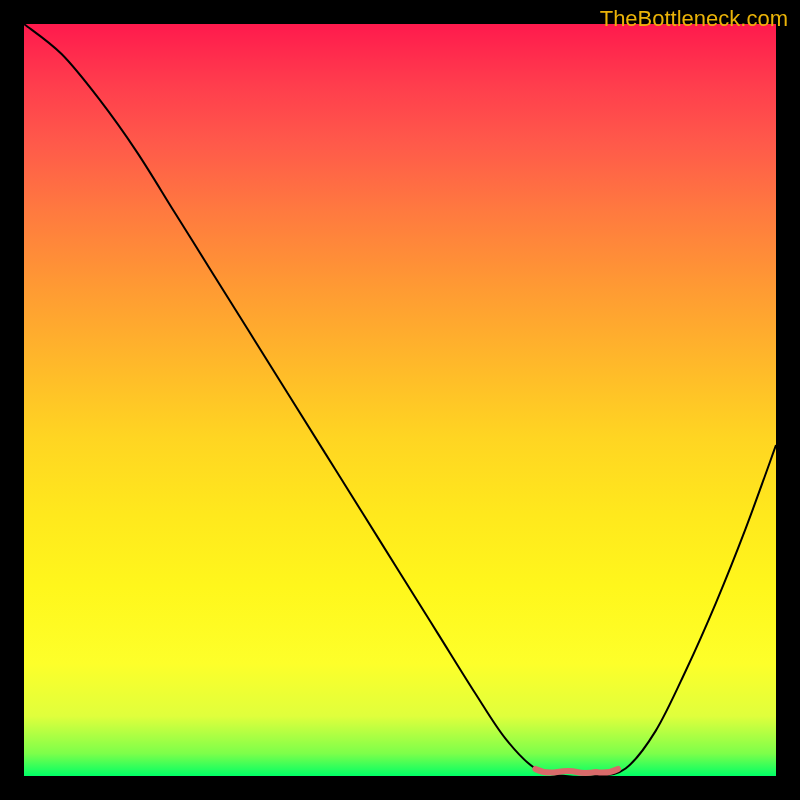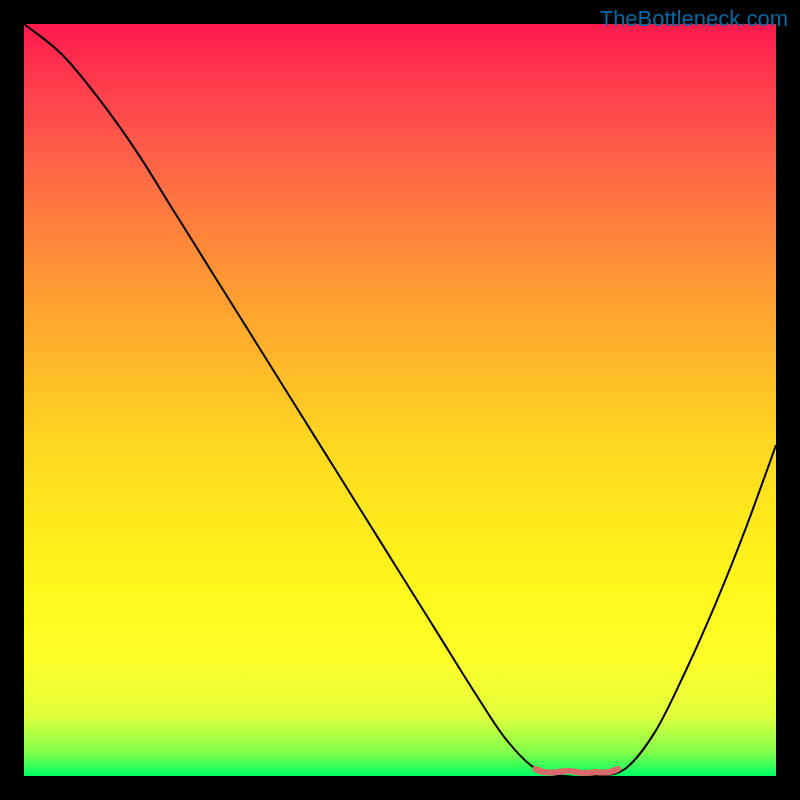--- a/index.html
+++ b/index.html
@@ -1,17 +1,17 @@
 <!DOCTYPE html>
 <html><head>
 <meta charset="utf-8">
 <style>
   * { margin: 0; padding: 0; box-sizing: border-box; }
   body { width: 800px; height: 800px; background: #000; position: relative; font-family: Arial, sans-serif; }
-  .watermark { position: absolute; top: 6px; right: 12px; color: #0369a1; font-size: 22px; font-weight: 500; z-index: 10; }
+  .watermark { position: absolute; top: 6px; right: 12px; color: #eab308; font-size: 22px; font-weight: 500; z-index: 10; }
   .plot-area { position: absolute; left: 24px; top: 24px; width: 752px; height: 752px; }
   .gradient-bg { position: absolute; left: 0; top: 0; width: 100%; height: 100%;
     background: linear-gradient(to bottom,
       #ff1a4d 0%,
       #ff3d4d 8%,
       #ff5a4a 16%,
       #ff7a3f 25%,
       #ff9a33 35%,
       #ffb82a 45%,
       #ffd522 55%,

